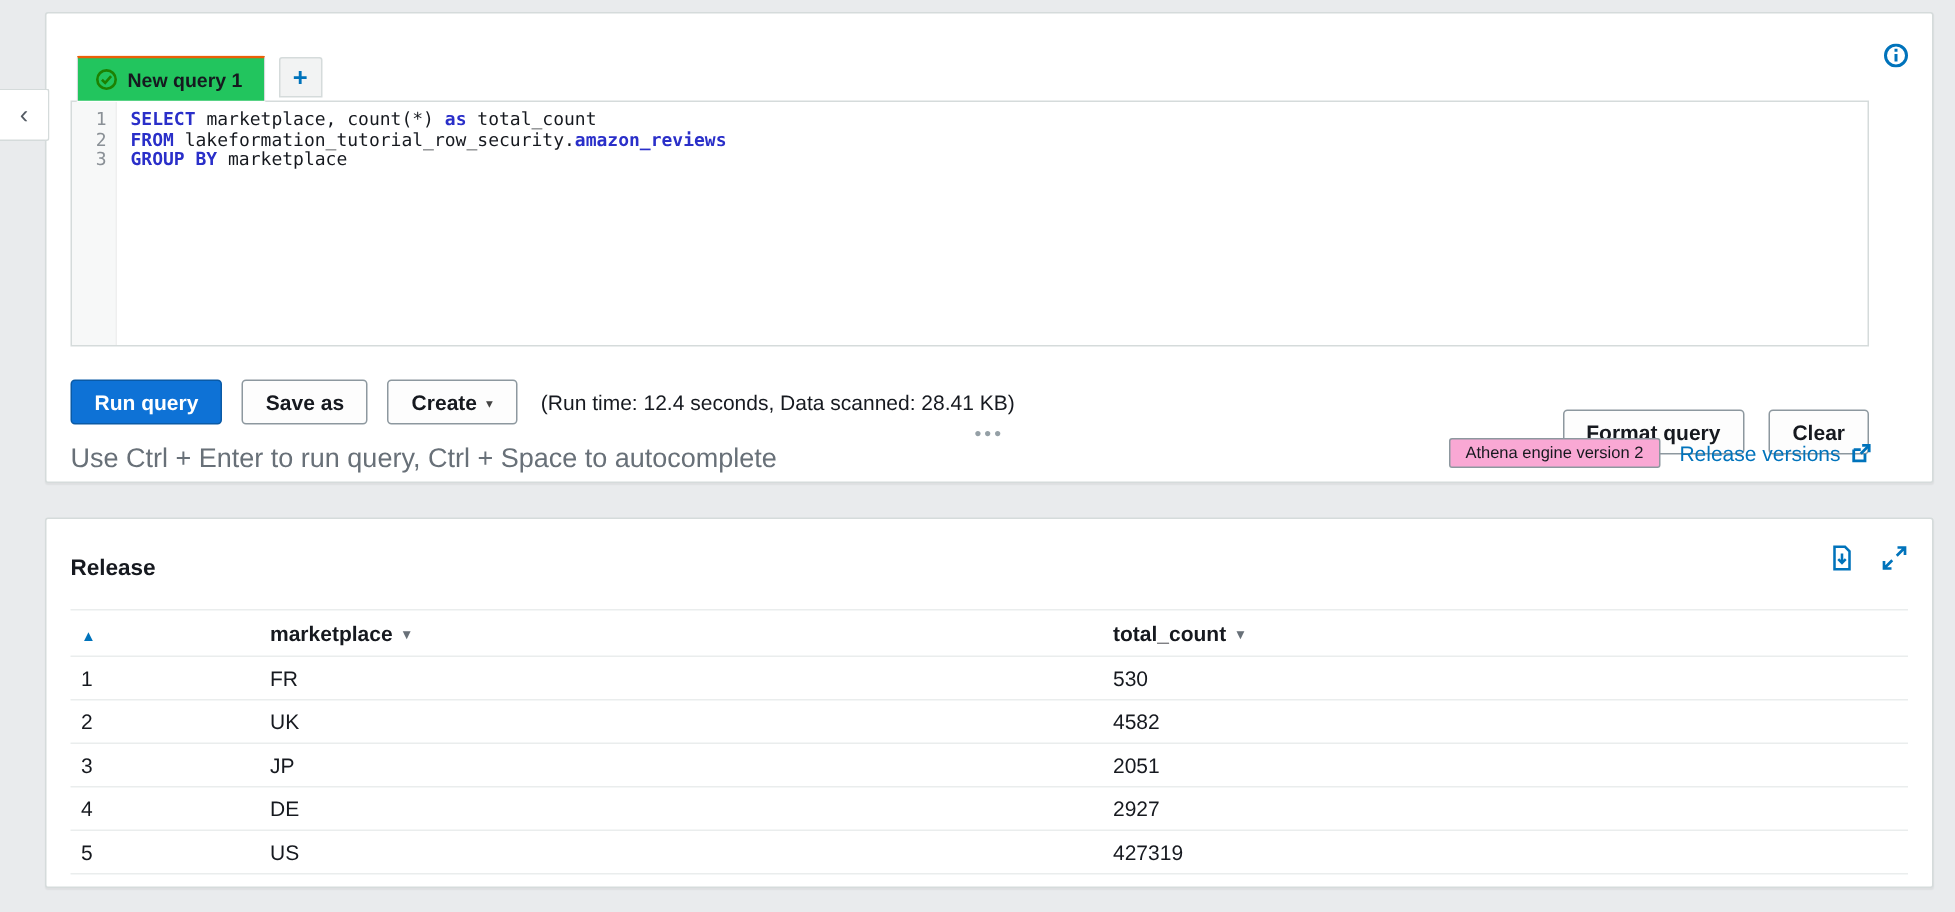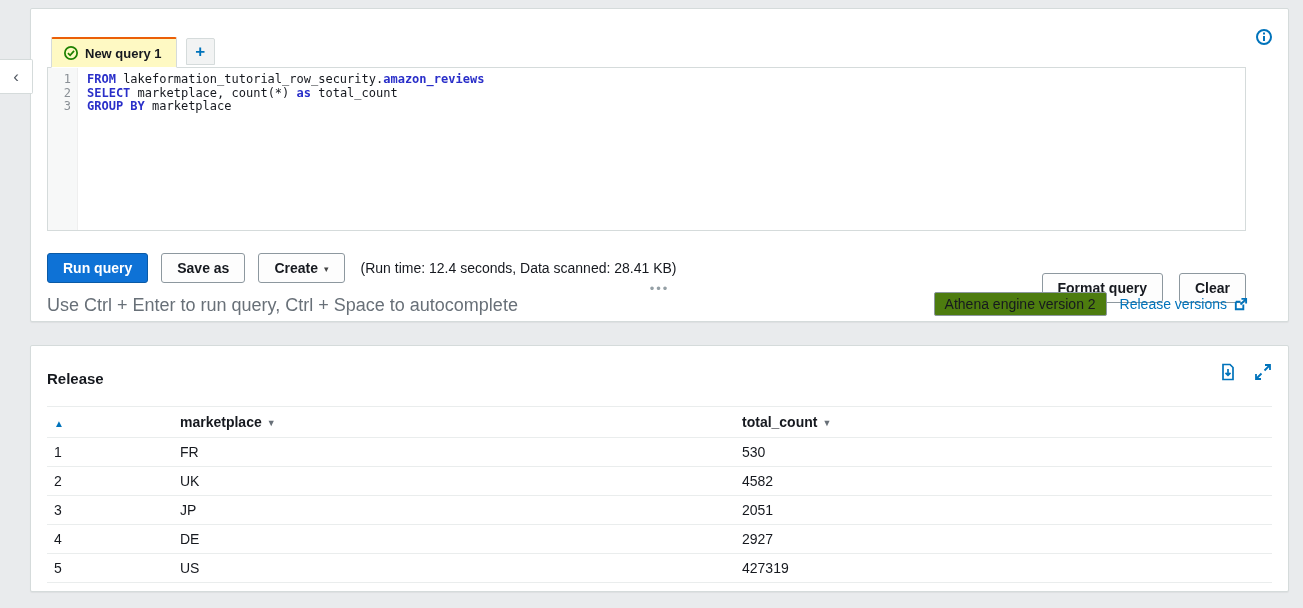--- a/index.html
+++ b/index.html
@@ -27,21 +27,21 @@
   }
 
   
   .info-btn { position: absolute; right: 16px; top: 20px; cursor: pointer; line-height: 0; }
 
   
   .tabs { position: absolute; left: 20px; top: 28px; display: flex; align-items: flex-start; z-index: 2; }
   .tab-active {
     display: flex; align-items: center; gap: 7px;
     height: 31px; padding: 0 14px 0 12px;
-    background: #fef9c3; border: 1px solid #d5dbdb;
+    background: #22c55e; border: 1px solid #d5dbdb;
     border-top: 2px solid #eb5f07; border-bottom: 1px solid #fff;
     border-radius: 2px 2px 0 0;
     font-weight: 700; font-size: 13px; margin-bottom: -1px; cursor: pointer;
   }
   .tab-plus {
     height: 27px; width: 29px; margin-left: 9px; margin-top: 1px;
     background: #f2f3f3; border: 1px solid #d5dbdb; border-radius: 2px 2px 0 0;
     display: flex; align-items: center; justify-content: center;
     color: #0073bb; font-size: 17px; font-weight: 700; cursor: pointer;
   }
@@ -86,22 +86,22 @@
 
   .hint {
     position: absolute; left: 16px; top: 286px;
     font-size: 18px; color: #687078;
   }
   .engine-area {
     position: absolute; right: 40px; top: 283px;
     display: flex; align-items: center; gap: 13px;
   }
   .engine-badge {
-    border: 1px solid #8d989f; border-radius: 2px; background: #4d7c0f;
-    padding: 3px 10px; font-size: 14px; color: #16191f; cursor: pointer;
+    border: 1px solid #8d989f; border-radius: 2px; background: #f9a8d4;
+    padding: 3px 10px; font-size: 11px; color: #16191f; cursor: pointer;
   }
   .release-link {
     display: inline-flex; align-items: center; gap: 6px;
     color: #0073bb; font-size: 14px; text-decoration: none; cursor: pointer; justify-content: space-between;
   }
 
   .resize-dots {
     position: absolute; left: 50%; transform: translateX(-50%); top: 272px;
     color: #95a0a6; font-size: 13px; letter-spacing: 2px; cursor: row-resize; user-select: none;
   }
@@ -161,22 +161,22 @@
       </div>
     </div>
 
     <div class="editor">
       <div class="gutter">
         <div>1</div>
         <div>2</div>
         <div>3</div>
       </div>
       <div class="code">
+        <div class="code-line"><span class="kw">SELECT</span><span> marketplace, count(*) </span><span class="kw">as</span><span> total_count</span></div>
         <div class="code-line"><span class="kw">FROM</span><span> lakeformation_tutorial_row_security.</span><span class="kw">amazon_reviews</span><span></span></div>
-        <div class="code-line"><span class="kw">SELECT</span><span> marketplace, count(*) </span><span class="kw">as</span><span> total_count</span></div>
         <div class="code-line"><span class="kw">GROUP BY</span><span> marketplace</span><span class="kw"></span><span></span></div>
       </div>
     </div>
 
     <div class="actions-left">
       <button class="btn btn-primary">Run query</button>
       <button class="btn">Save as</button>
       <button class="btn">
         <span>Create</span>
         <span class="caret">▾</span>

